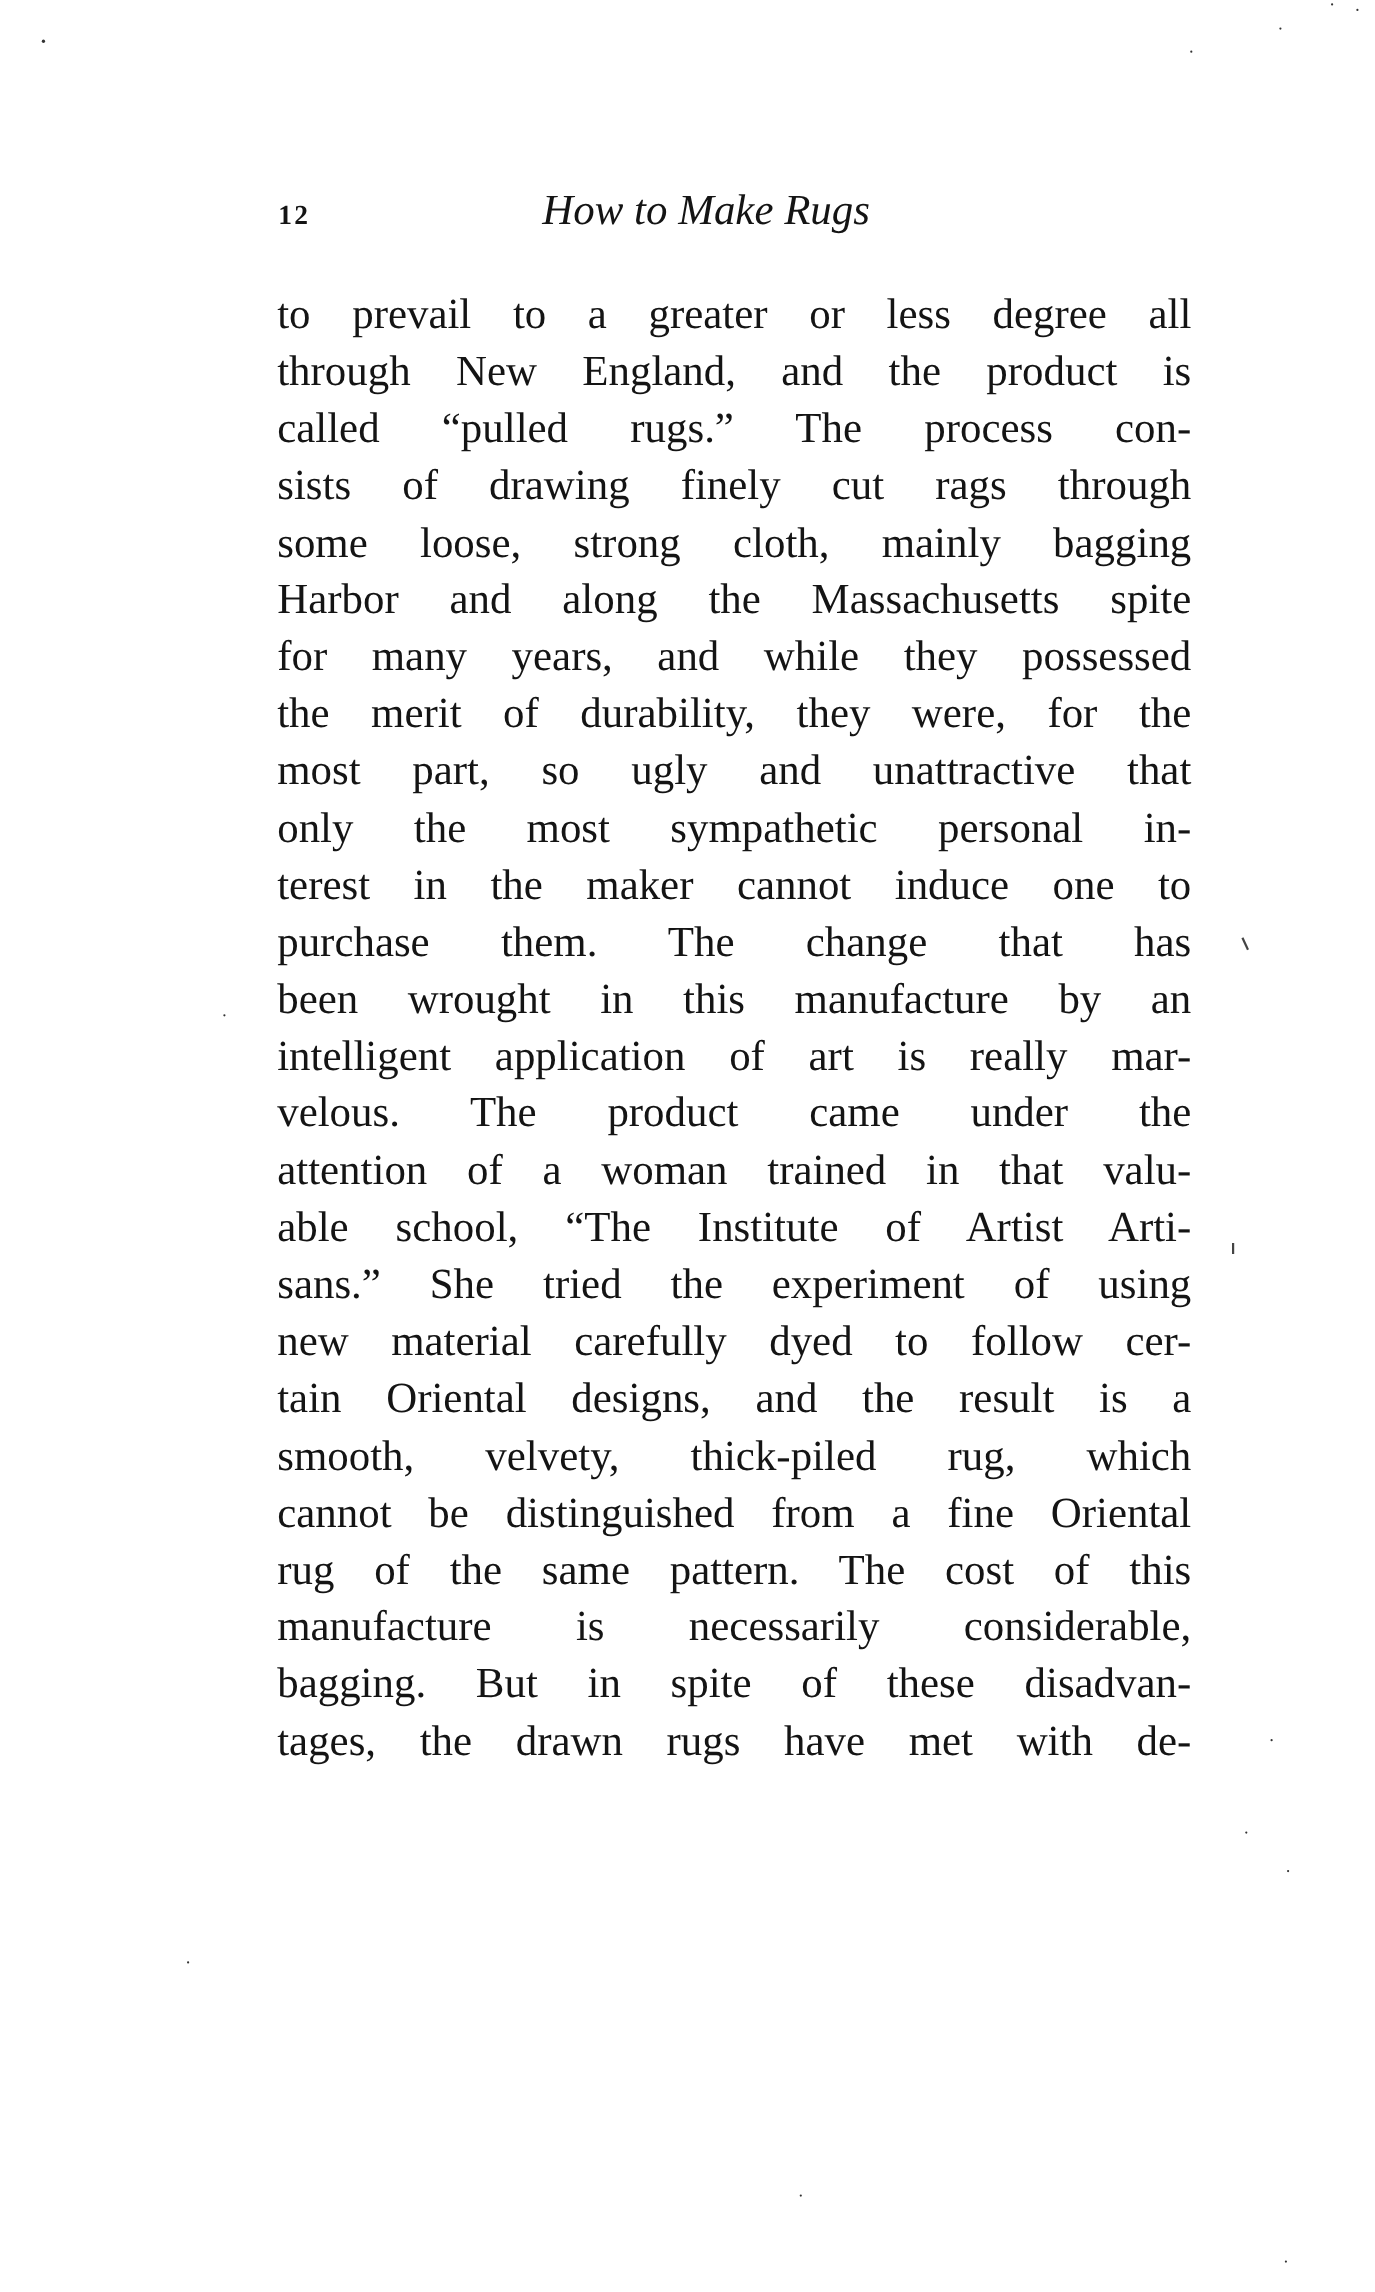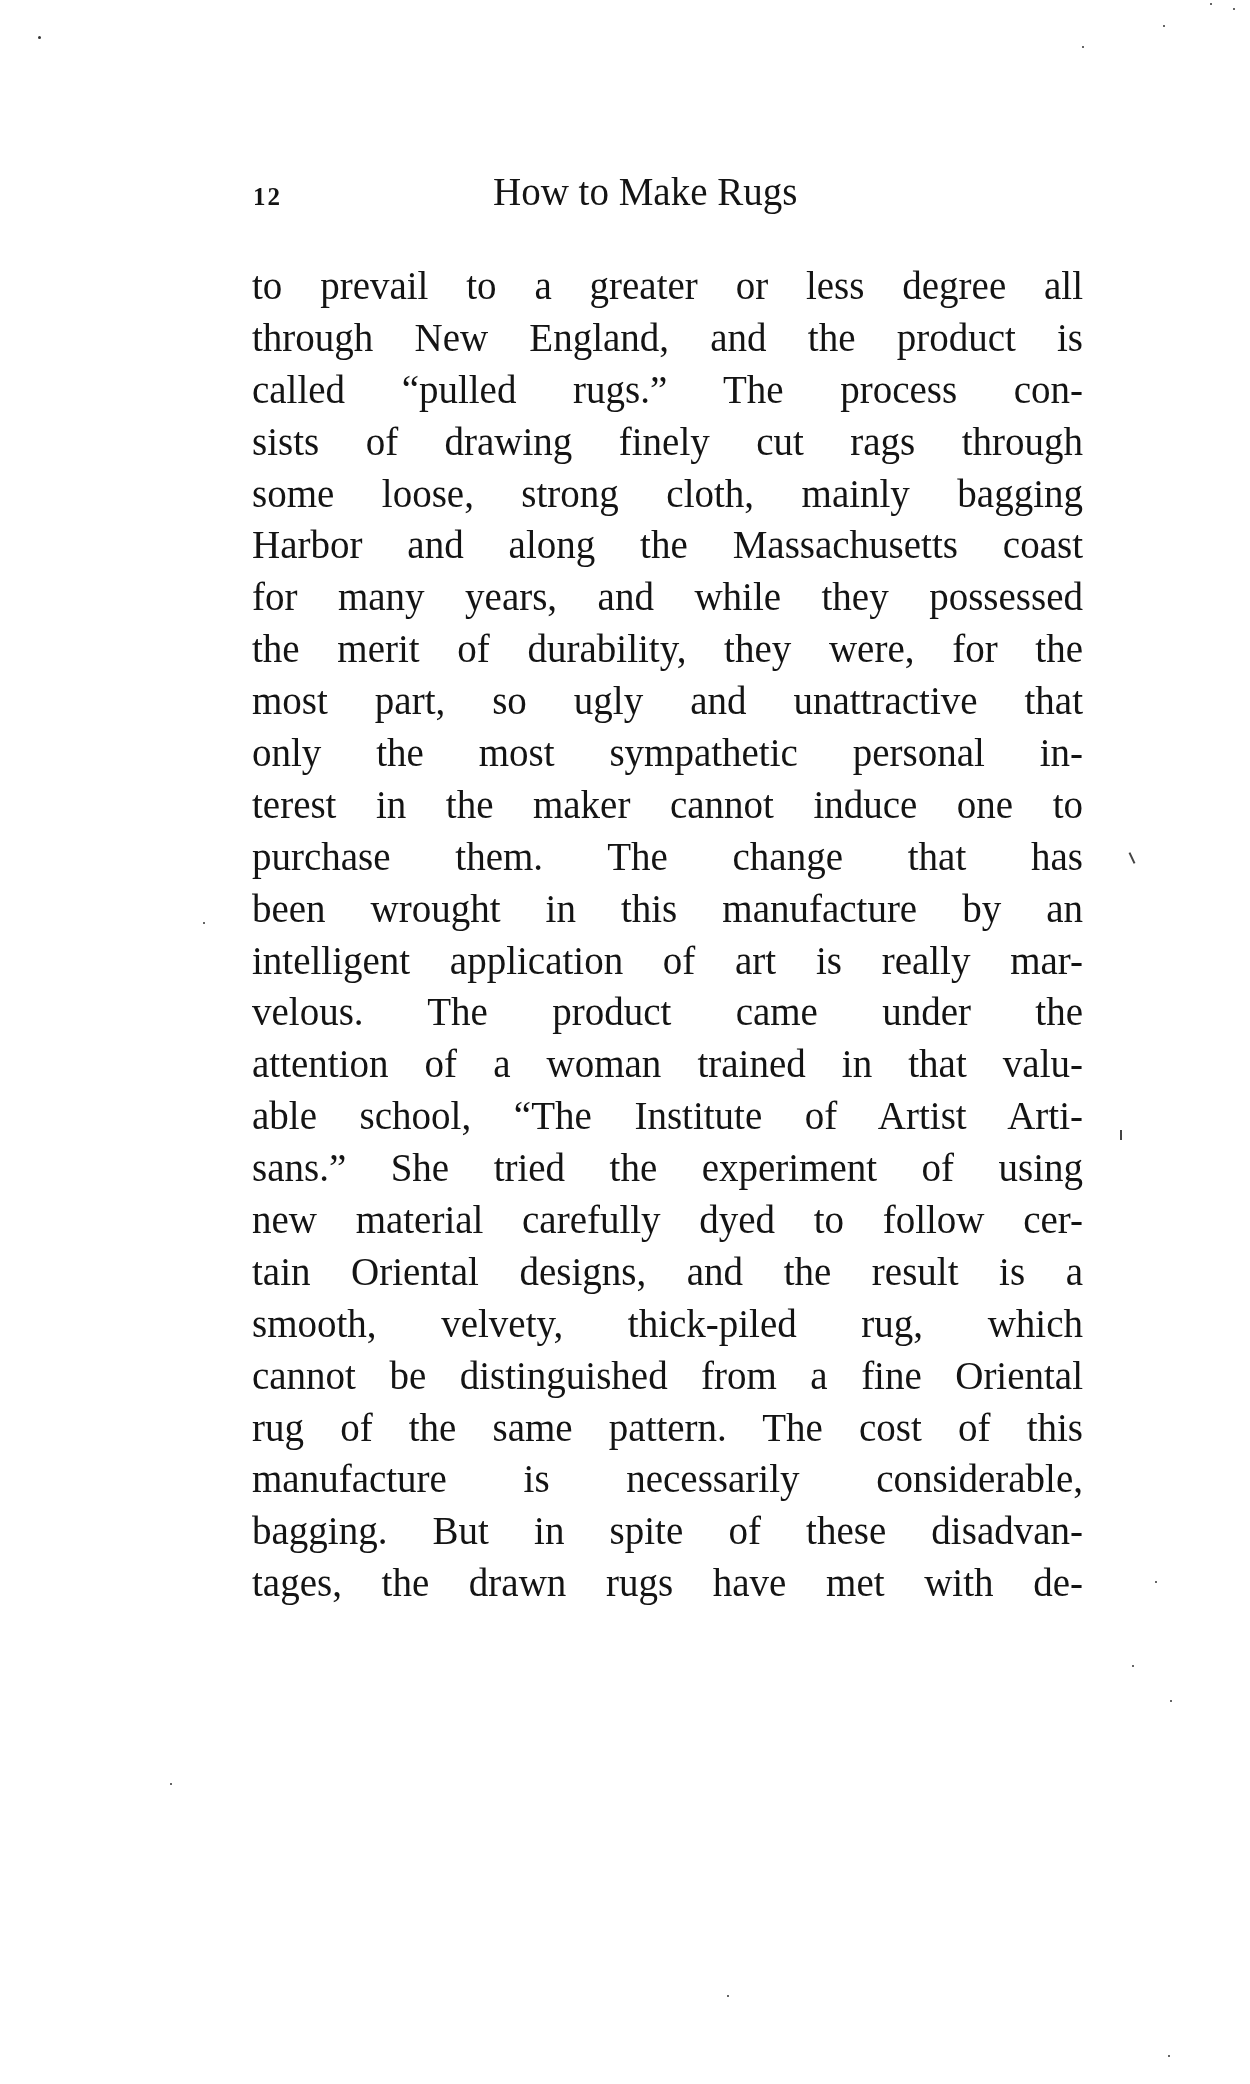--- a/index.html
+++ b/index.html
@@ -35,20 +35,21 @@
     font-size: 25px;
     font-weight: bold;
     letter-spacing: 2px;
     line-height: 30px;
   }
   .running-title {
     position: absolute;
     left: 240px;
     top: 0px;
     font-size: 39px;
+    font-style: italic;
     line-height: 44px;
     white-space: nowrap;
   }
   .body-text {
     position: absolute;
     left: 252px;
     top: 260px;
     width: 831px;
     font-size: 39px;
     line-height: 51.9px;
@@ -98,21 +99,21 @@
     <span class="line">
         <span class="line-inner">called “pulled rugs.” The process con-</span>
       </span>
     <span class="line">
         <span class="line-inner">sists of drawing finely cut rags through</span>
       </span>
     <span class="line">
         <span class="line-inner">some loose, strong cloth, mainly bagging</span>
       </span>
     <span class="line">
-        <span class="line-inner">Harbor and along the Massachusetts coast</span>
+        <span class="line-inner">Harbor and along the Massachusetts spite</span>
       </span>
     <span class="line">
         <span class="line-inner">for many years, and while they possessed</span>
       </span>
     <span class="line">
         <span class="line-inner">the merit of durability, they were, for the</span>
       </span>
     <span class="line">
         <span class="line-inner">most part, so ugly and unattractive that</span>
       </span>

